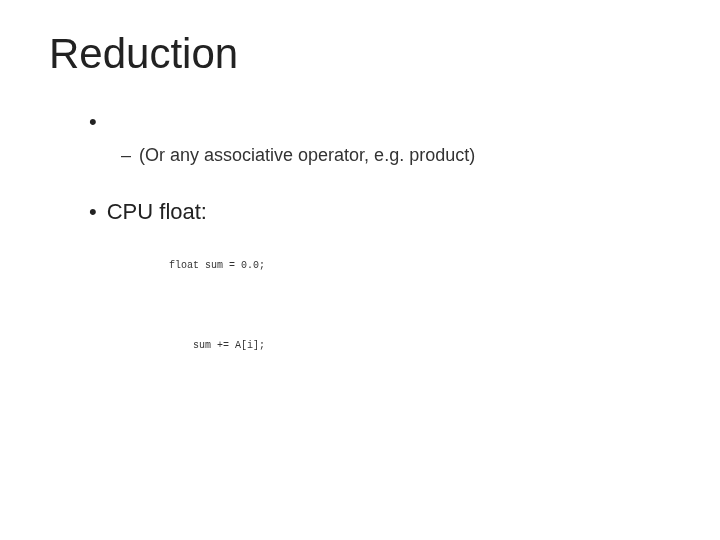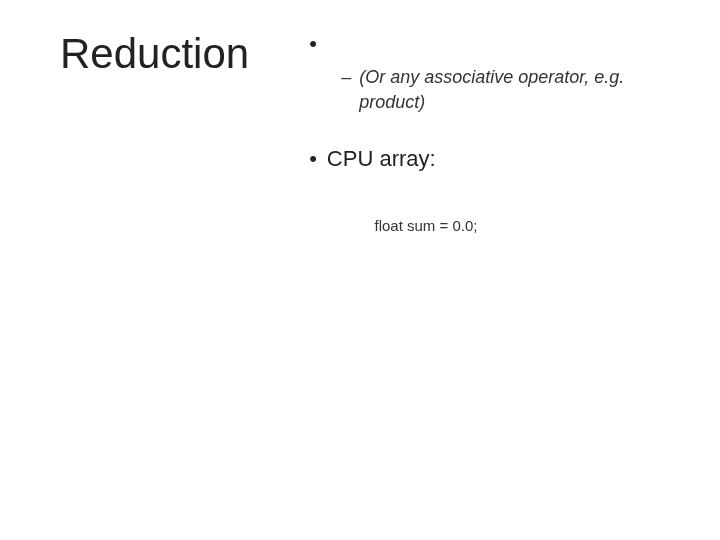--- a/index.html
+++ b/index.html
@@ -13,22 +13,23 @@
       height: 540px;
       background-color: #ffffff;
       font-family: 'Segoe UI', Arial, sans-serif;
       overflow: hidden;
     }
 
     .slide-container {
       width: 720px;
       height: 516px;
       background: #ffffff;
-      padding: 30px 40px;
+      padding: 30px 29px;
       display: flex;
+      flex-direction: column;
     }
 
     .slide-title {
       font-size: 42px;
       font-weight: 400;
       color: #222222;
       margin-bottom: 30px;
       margin-left: 20px;
     }
 
@@ -72,40 +73,39 @@
       color: #333333;
     }
 
     .sub-dash {
       flex-shrink: 0;
       line-height: 1.4;
     }
 
     .sub-text {
       line-height: 1.4;
-      font-style: italic;
     }
 
     .cpu-code-section {
       margin-top: 10px;
     }
 
     .cpu-code-label {
       display: flex;
       align-items: center;
       gap: 10px;
       font-size: 22px;
       color: #222222;
       margin-bottom: 10px;
     }
 
     .code-block {
       margin-left: 32px;
-      font-family: Liberation Sans, sans-serif;
-      font-size: 15px;
+      font-family: Liberation Mono, monospace;
+      font-size: 10px;
       color: #333333;
       line-height: 1.6;
       white-space: pre;
     }
   </style>
 </head>
 <body>
 
 <div class="slide-container">
 
@@ -119,23 +119,24 @@
       </div>
       <div class="sub-bullet">
         <span class="sub-dash">–</span>
         <span class="sub-text">(Or any associative operator, e.g. product)</span>
       </div>
     </div>
 
     <div class="bullet-item cpu-code-section">
       <div class="cpu-code-label">
         <span class="bullet-dot">•</span>
-        <span class="bullet-text">CPU array:</span>
+        <span class="bullet-text">CPU float:</span>
       </div>
       <div class="code-block">
         <span>float sum = 0.0;</span>
         <br>
         <br>
+        <span>    sum += A[i];</span>
       </div>
     </div>
 
   </div>
 </div>
 
 </body></html>

